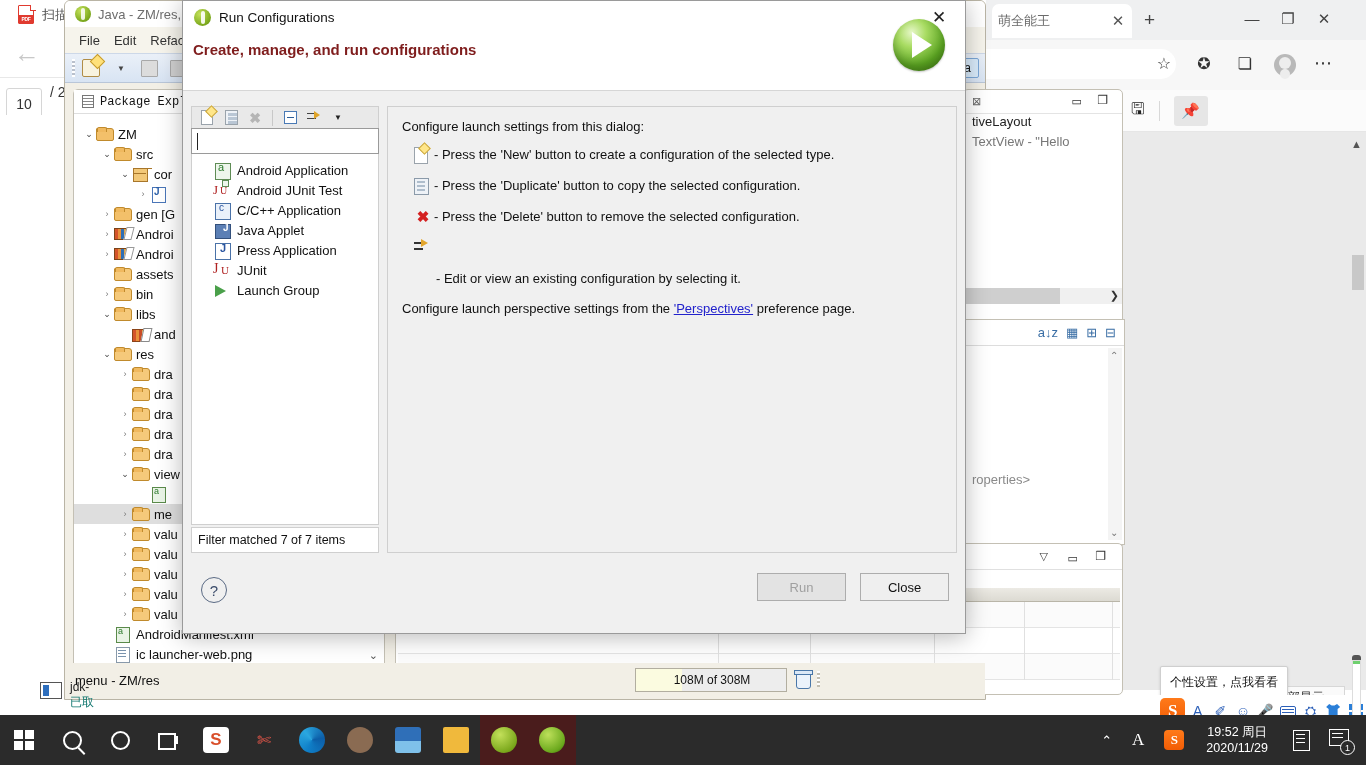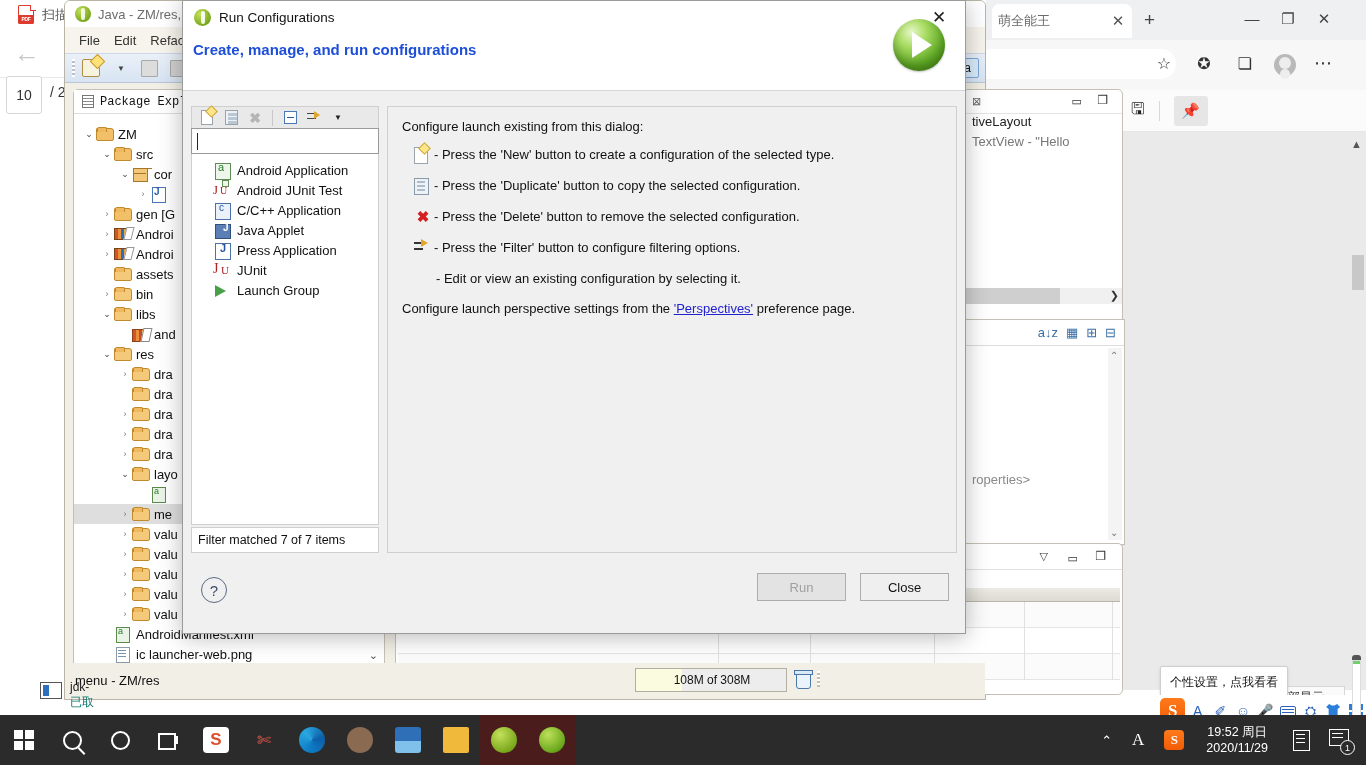--- a/index.html
+++ b/index.html
@@ -15,21 +15,21 @@
   
   .pdf-win { position:absolute; left:0; top:0; width:212px; height:700px; background:#ffffff; }
   .pdf-titlebar { position:absolute; left:0; top:0; width:212px; height:30px; background:#ffffff; display:flex; align-items:center; }
   .pdf-icon { width:18px; height:20px; margin-left:18px; position:relative; }
   .pdf-icon .sheet { position:absolute; left:0; top:0; width:16px; height:19px; background:#fff; border:1.3px solid #e03a2f; border-radius:1px; }
   .pdf-icon .corner { position:absolute; right:0; top:0; width:6px; height:6px; background:#fff; border-left:1.3px solid #e03a2f; border-bottom:1.3px solid #e03a2f; }
   .pdf-icon .lbl { position:absolute; left:1px; bottom:2px; width:14px; height:8px; background:#e03a2f; color:#fff; font-size:5px; line-height:8px; text-align:center; font-weight:bold; letter-spacing:-0.3px;}
   .pdf-title { font-size:13px; color:#555; margin-left:6px; white-space:nowrap; overflow:hidden;text-align:center; }
   .pdf-toolbar { position:absolute; left:0; top:30px; width:212px; height:48px; background:#fff; border-bottom:1px solid #e8e8e8; }
   .pdf-back { position:absolute; left:14px; top:10px; font-size:26px; color:#c8c8c8; line-height:26px; }
-  .pdf-pagebox { position:absolute; left:6px; top:76px; width:36px; height:38px; border:1px solid #d6d6d6; border-radius:3px; display:flex; align-items:center; justify-content:center; font-size:14px; color:#333; background:#fff;}
+  .pdf-pagebox { position:absolute; left:6px; top:88px; width:36px; height:32px; border:1px solid #d6d6d6; border-radius:3px; display:flex; align-items:center; justify-content:center; font-size:14px; color:#333; background:#fff;}
   .pdf-pagetot { position:absolute; left:50px; top:84px; font-size:14px; color:#333; }
   .pdf-body { position:absolute; left:0; top:115px; width:212px; height:570px; background:#fff; }
 
   
   .edge-win { position:absolute; left:986px; top:0; width:380px; height:690px; background:#f7f7f7; }
   .edge-tabstrip { position:absolute; left:0; top:0; width:380px; height:40px; background:#eff0f1; }
   .edge-tab { position:absolute; left:6px; top:4px; height:34px; width:140px; background:#ffffff; border-radius:7px 7px 0 0; display:flex; align-items:center; padding:0 6px;}
   .edge-tab-label { font-size:13px; color:#6b6b6b; white-space:nowrap; overflow:hidden; flex:1;}
   .edge-tab-close { font-size:15px; color:#555; width:16px; text-align:center; }
   .edge-newtab { position:absolute; left:158px; top:9px; font-size:19px; color:#444; }
@@ -164,21 +164,21 @@
   .heap-grip { position:absolute; left:752px; top:8px; width:3px; height:16px; background:repeating-linear-gradient(#fff 0 2px,#c3bfb2 2px 4px);}
 
   
   .dlg { position:absolute; left:182px; top:0; width:784px; height:634px; background:#f0f0f0; border:1px solid #9a9a9a; box-shadow:0 3px 22px rgba(0,0,0,.28); }
   .dlg-titlebar { height:32px; background:#ffffff; display:flex; align-items:center; position:relative;}
   .dlg-ticon { width:17px; height:17px; border-radius:50%; margin-left:11px; background:radial-gradient(circle at 35% 30%, #c3e05a, #7ba81c 70%, #53780f); position:relative;}
   .dlg-ticon::after { content:''; position:absolute; left:6.5px; top:2px; width:4px; height:13px; border-radius:2px; background:#ffffff; opacity:.9;}
   .dlg-title { margin-left:8px; font-size:13.5px; color:#111; }
   .dlg-close { position:absolute; right:6px; top:3px; width:40px; height:26px; display:flex; align-items:center; justify-content:center; font-size:17px; color:#222;}
   .dlg-header { height:58px; background:#ffffff; border-bottom:1px solid #d6d6d6; position:relative; }
-  .dlg-header-title { position:absolute; left:10px; top:8px; font-size:15px; font-weight:bold; color:#1d4ed8; }
+  .dlg-header-title { position:absolute; left:10px; top:8px; font-size:15px; font-weight:bold; color:#7f1d1d; }
   .dlg-runorb { position:absolute; right:20px; top:-14px; width:52px; height:52px; border-radius:50%;
      background:radial-gradient(circle at 36% 26%, #e7f7c9 0%, #a9dc63 28%, #5aa321 65%, #3e7a13 100%);
      box-shadow:inset 0 -5px 8px rgba(0,0,0,.18), 0 1px 2px rgba(0,0,0,.25); }
   .dlg-runorb::after { content:''; position:absolute; left:19px; top:13px; border-style:solid; border-width:13px 0 13px 20px; border-color:transparent transparent transparent #ffffff; }
   .dlg-body { position:absolute; left:0; top:91px; right:0; bottom:74px; background:#f0f0f0; }
 
   .cfg-left { position:absolute; left:8px; top:14px; width:188px; bottom:6px; background:#f0f0f0; }
   .cfg-lefttb { height:22px; display:flex; align-items:center; background:#e9e9e9; border:1px solid #cfcfcf; border-bottom:none; padding-left:5px; gap:4px;}
   .lt-btn { width:20px; height:18px; display:flex; align-items:center; justify-content:center; position:relative;}
   .ic-new { width:12px;height:15px;border:1.2px solid #9aa3ab;background:#fff;position:relative;}
@@ -484,21 +484,21 @@
             <span class="tlabel">dra</span>
           </div>
           <div class="trow" style="padding-left: 44px;">
             <span class="tarrow">›</span>
             <span class="tfold"></span>
             <span class="tlabel">dra</span>
           </div>
           <div class="trow" style="padding-left: 44px;">
             <span class="tarrow open">⌄</span>
             <span class="tfold"></span>
-            <span class="tlabel">layo</span>
+            <span class="tlabel">view</span>
           </div>
           <div class="trow" style="padding-left: 62px;">
             <span class="tarrow"></span>
             <span class="txml"></span>
             <span class="tlabel"></span>
           </div>
           <div class="trow sel" style="padding-left: 44px;">
             <span class="tarrow">›</span>
             <span class="tfold"></span>
             <span class="tlabel">me</span>
@@ -684,37 +684,36 @@
             <div class="cfg-item">
               <span class="ci ci-group"></span>
               <span>Launch Group</span>
             </div>
           </div>
         <div class="cfg-filterstatus">Filter matched 7 of 7 items</div>
       </div>
 
       <div class="cfg-right">
         <div class="cfg-right-inner">
-          <div class="line0">Configure launch existing from this dialog:</div>
+          <div class="line0">Configure launch settings from this dialog:</div>
 
           <div class="bline">
             <span class="bic bic-new"></span>
             <span class="btx">- Press the 'New' button to create a configuration of the selected type.</span>
           </div>
           <div class="bline">
             <span class="bic bic-dup"></span>
             <span class="btx">- Press the 'Duplicate' button to copy the selected configuration.</span>
           </div>
           <div class="bline">
             <span class="bic bic-del">✖</span>
             <span class="btx">- Press the 'Delete' button to remove the selected configuration.</span>
           </div>
           <div class="bline">
             <span class="bic bic-filter"></span>
-            <span class="btx">- Press the 'Filter' button to configure filtering options.</span>
           </div>
           <div class="bline noic">
             <span class="btx">- Edit or view an existing configuration by selecting it.</span>
           </div>
 
           <div class="lastline">
             <span>Configure launch perspective settings from the </span><a href="#" class="plink">'Perspectives'</a><span> preference page.</span>
           </div>
         </div>
       </div>

